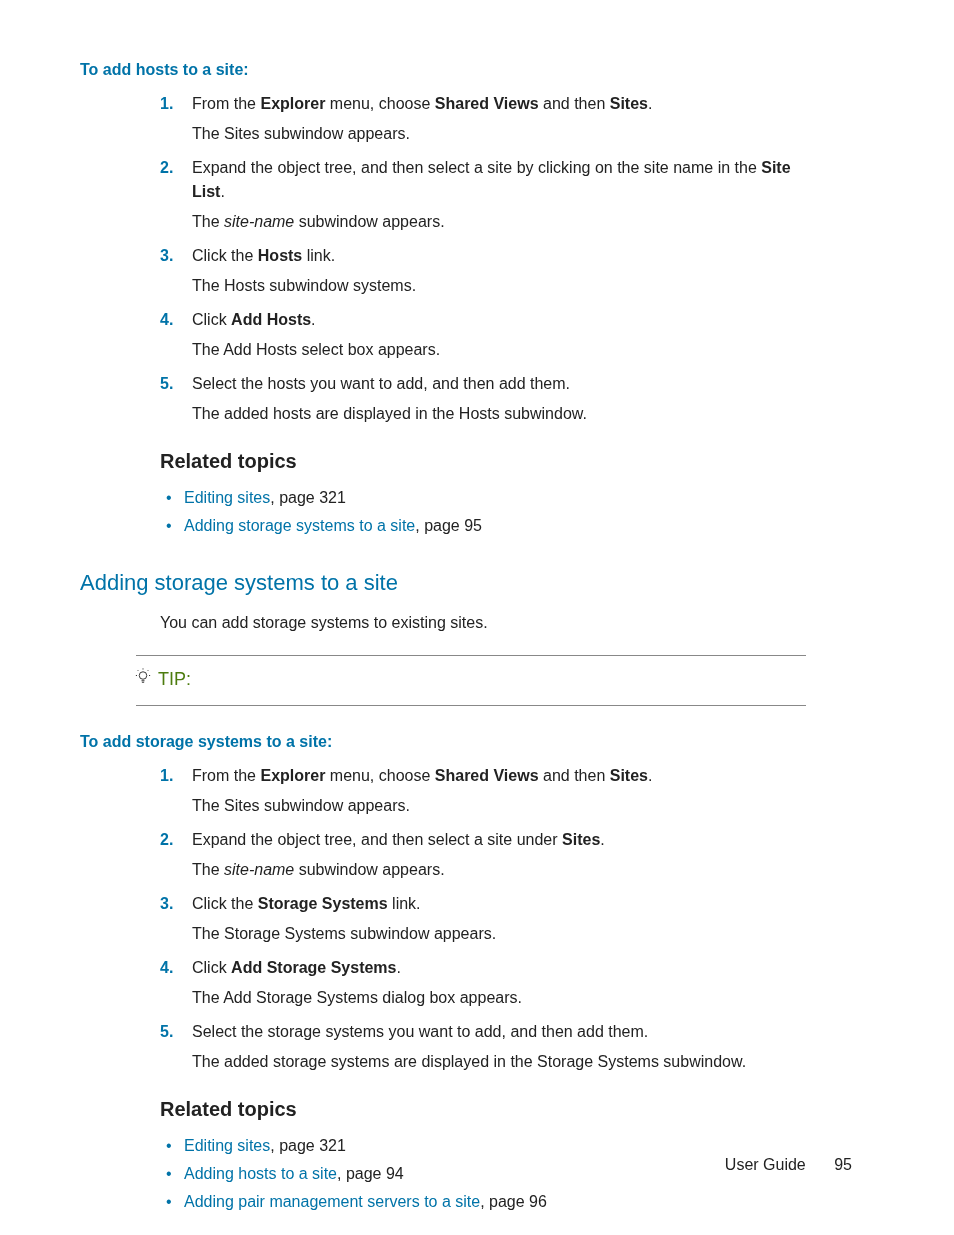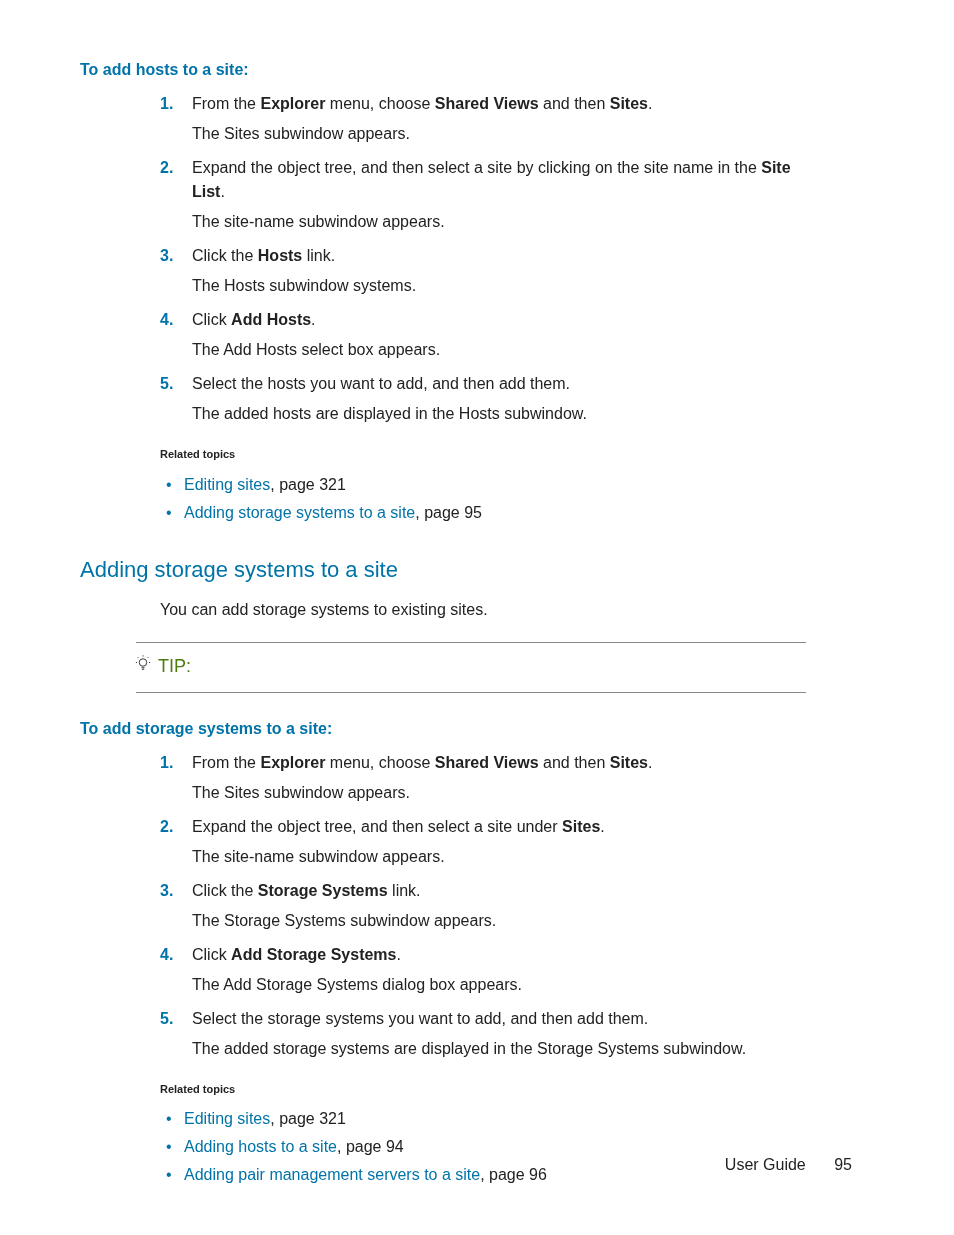--- a/index.html
+++ b/index.html
@@ -36,24 +36,24 @@
   ol.steps > li .num {
     position: absolute;
     left: 0;
     top: 0;
     color: #0073a8;
     font-weight: 600;
   }
   .step-line { margin: 0 0 4px 0; }
   .result { margin: 6px 0 10px 0; }
   .bold { font-weight: 600; }
-  .italic { }
+  .italic { font-style: italic; }
   .sub-head {
     font-weight: 600;
-    font-size: 11px;
+    font-size: 20px;
     margin-left: 80px;
     margin-top: 20px;
     margin-bottom: 10px;
   }
   ul.related {
     list-style: none;
     padding: 0;
     margin: 0 0 28px 80px;
   }
   ul.related > li {

